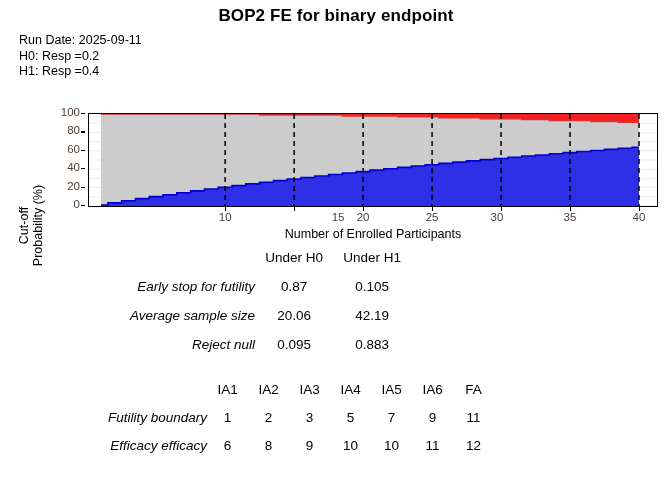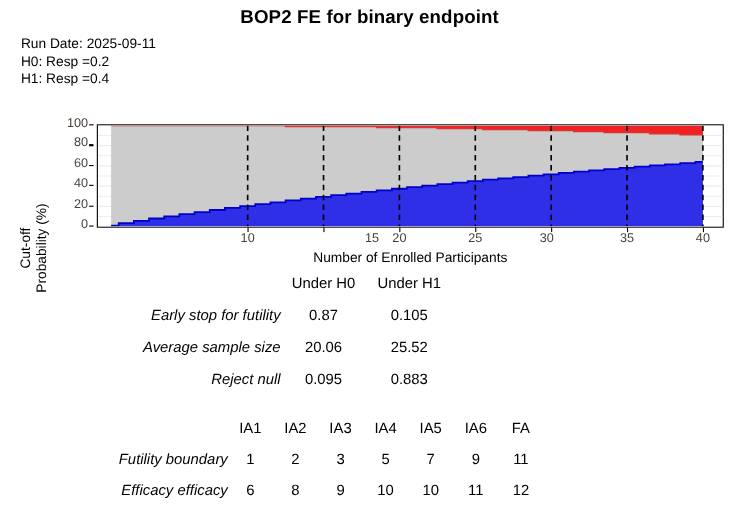--- a/index.html
+++ b/index.html
@@ -274,21 +274,21 @@
     </thead>
     <tbody id="stats-body">
         <tr>
           <td class="row-label">Early stop for futility</td>
           <td class="val-cell">0.87</td>
           <td class="val-cell">0.105</td>
         </tr>
         <tr>
           <td class="row-label">Average sample size</td>
           <td class="val-cell">20.06</td>
-          <td class="val-cell">25.52</td>
+          <td class="val-cell">42.19</td>
         </tr>
         <tr>
           <td class="row-label">Reject null</td>
           <td class="val-cell">0.095</td>
           <td class="val-cell">0.883</td>
         </tr>
       </tbody>
   </table>
 </div>
 

